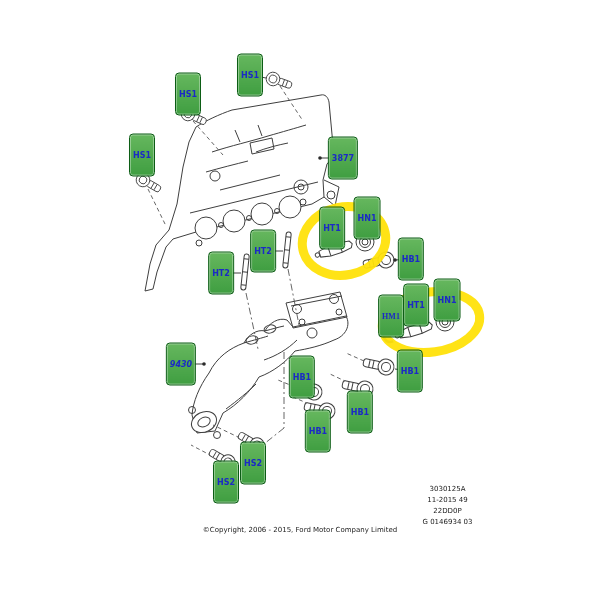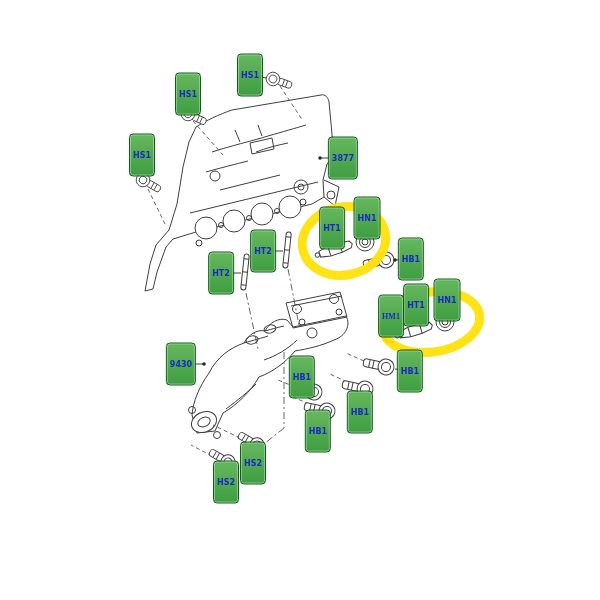--- a/index.html
+++ b/index.html
@@ -183,23 +183,30 @@
       <div class="badge" style="left: 142px; top: 155px;">HS1</div>
       <div class="badge" style="left: 343px; top: 158px;">3877</div>
       <div class="badge" style="left: 263px; top: 251px;">HT2</div>
       <div class="badge" style="left: 221px; top: 273px;">HT2</div>
       <div class="badge" style="left: 332px; top: 228px;">HT1</div>
       <div class="badge" style="left: 367px; top: 218px;">HN1</div>
       <div class="badge" style="left: 411px; top: 259px;">HB1</div>
       <div class="badge" style="left: 391px; top: 316px; font-family: Liberation Serif, serif;">HM1</div>
       <div class="badge" style="left: 416px; top: 305px;">HT1</div>
       <div class="badge" style="left: 447px; top: 300px;">HN1</div>
-      <div class="badge" style="left: 181px; top: 364px;">9430</div>
+      <div class="badge" style="left: 181px; top: 364px; font-style: italic;">9430</div>
       <div class="badge" style="left: 410px; top: 371px;">HB1</div>
       <div class="badge" style="left: 302px; top: 377px;">HB1</div>
       <div class="badge" style="left: 360px; top: 412px;">HB1</div>
       <div class="badge" style="left: 318px; top: 431px;">HB1</div>
       <div class="badge" style="left: 253px; top: 463px;">HS2</div>
       <div class="badge" style="left: 226px; top: 482px;">HS2</div>
     </div>
 
-
+  <div id="copyright">©Copyright, 2006 - 2015, Ford Motor Company Limited</div>
+
+  <div id="stamp">
+      <div>3030125A</div>
+      <div>11-2015 49</div>
+      <div>22DD0P</div>
+      <div>G 0146934 03</div>
+    </div>
 </div>
 
 </body></html>

